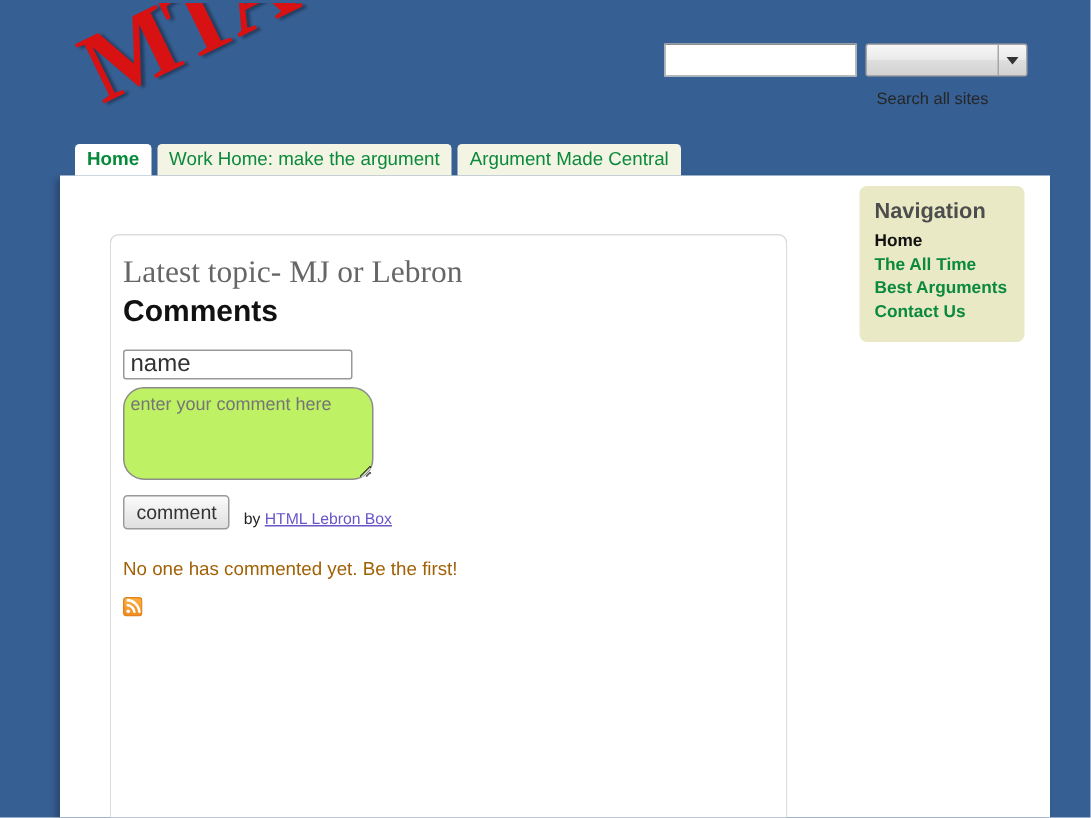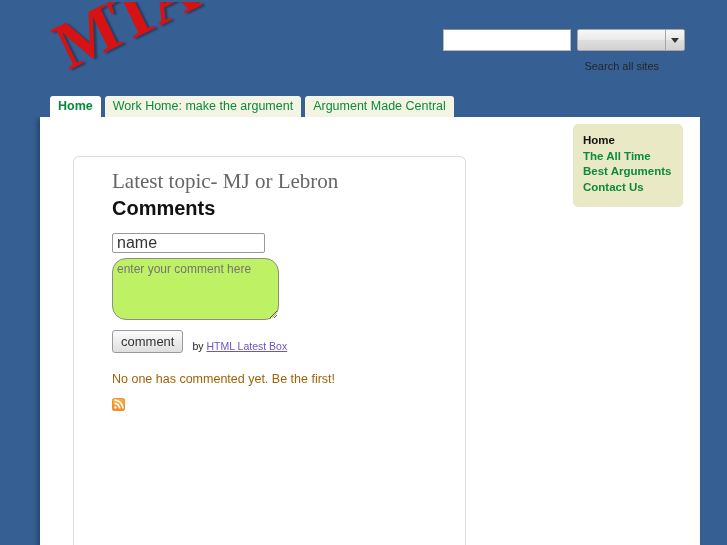--- a/index.html
+++ b/index.html
@@ -148,28 +148,27 @@
     height: 428px;
     background: #ffffff;
     box-shadow: -3px 2px 4px rgba(0,0,0,0.25);
   }
 
   
   .comment-panel {
     position: absolute;
     left: 33px;
     top: 39px;
-    width: 393px;
+    width: 452px;
     height: 389px;
     border: 1px solid #dcdcdc;
     border-bottom: none;
     border-radius: 6px 6px 0 0;
     box-sizing: border-box;
     background: #ffffff;
-    padding-left: 30px;
   }
 
   .topic-title {
     margin: 0;
     padding: 12px 0 0 8px;
     font-family: "Liberation Serif", "DejaVu Serif", serif;
     font-weight: normal;
     font-size: 21px;
     color: #666666;
     line-height: 24px;
@@ -323,21 +322,21 @@
     <div class="comments-heading">Comments</div>
 
     <input class="name-field" type="text" value="name" style="">
 
     <textarea class="comment-field" placeholder="enter your comment here" style=""></textarea>
 
     <div class="submit-row">
       <button class="comment-btn">comment</button>
       <div class="byline">
         <span>by</span>
-        <a href="#">HTML Latest Box</a>
+        <a href="#">HTML Lebron Box</a>
       </div>
     </div>
 
     <div class="no-comments">No one has commented yet. Be the first!</div>
 
     <svg class="rss" viewBox="0 0 16 16">
       <defs>
         <linearGradient id="rssg" x1="0" y1="0" x2="0" y2="1">
           <stop offset="0%" stop-color="#fbb040"></stop>
           <stop offset="100%" stop-color="#ef8b22"></stop>
@@ -345,18 +344,19 @@
       </defs>
       <rect x="0.5" y="0.5" width="15" height="15" rx="2.5" ry="2.5" fill="url(#rssg)" stroke="#e0811e" stroke-width="1"></rect>
       <circle cx="4.3" cy="11.7" r="1.5" fill="#ffffff"></circle>
       <path d="M3 7.6a5.4 5.4 0 0 1 5.4 5.4h2.1A7.5 7.5 0 0 0 3 5.5z" fill="#ffffff"></path>
       <path d="M3 3.6a9.4 9.4 0 0 1 9.4 9.4h2.1A11.5 11.5 0 0 0 3 1.5z" fill="#ffffff"></path>
     </svg>
 
   </div>
 
   <div class="nav-box">
+    <div class="nav-title">Navigation</div>
     <a class="nav-link current" href="#">Home</a>
     <a class="nav-link" href="#">The All Time Best Arguments</a>
     <a class="nav-link" href="#">Contact Us</a>
   </div>
 
 </div>
 
 </body></html>

